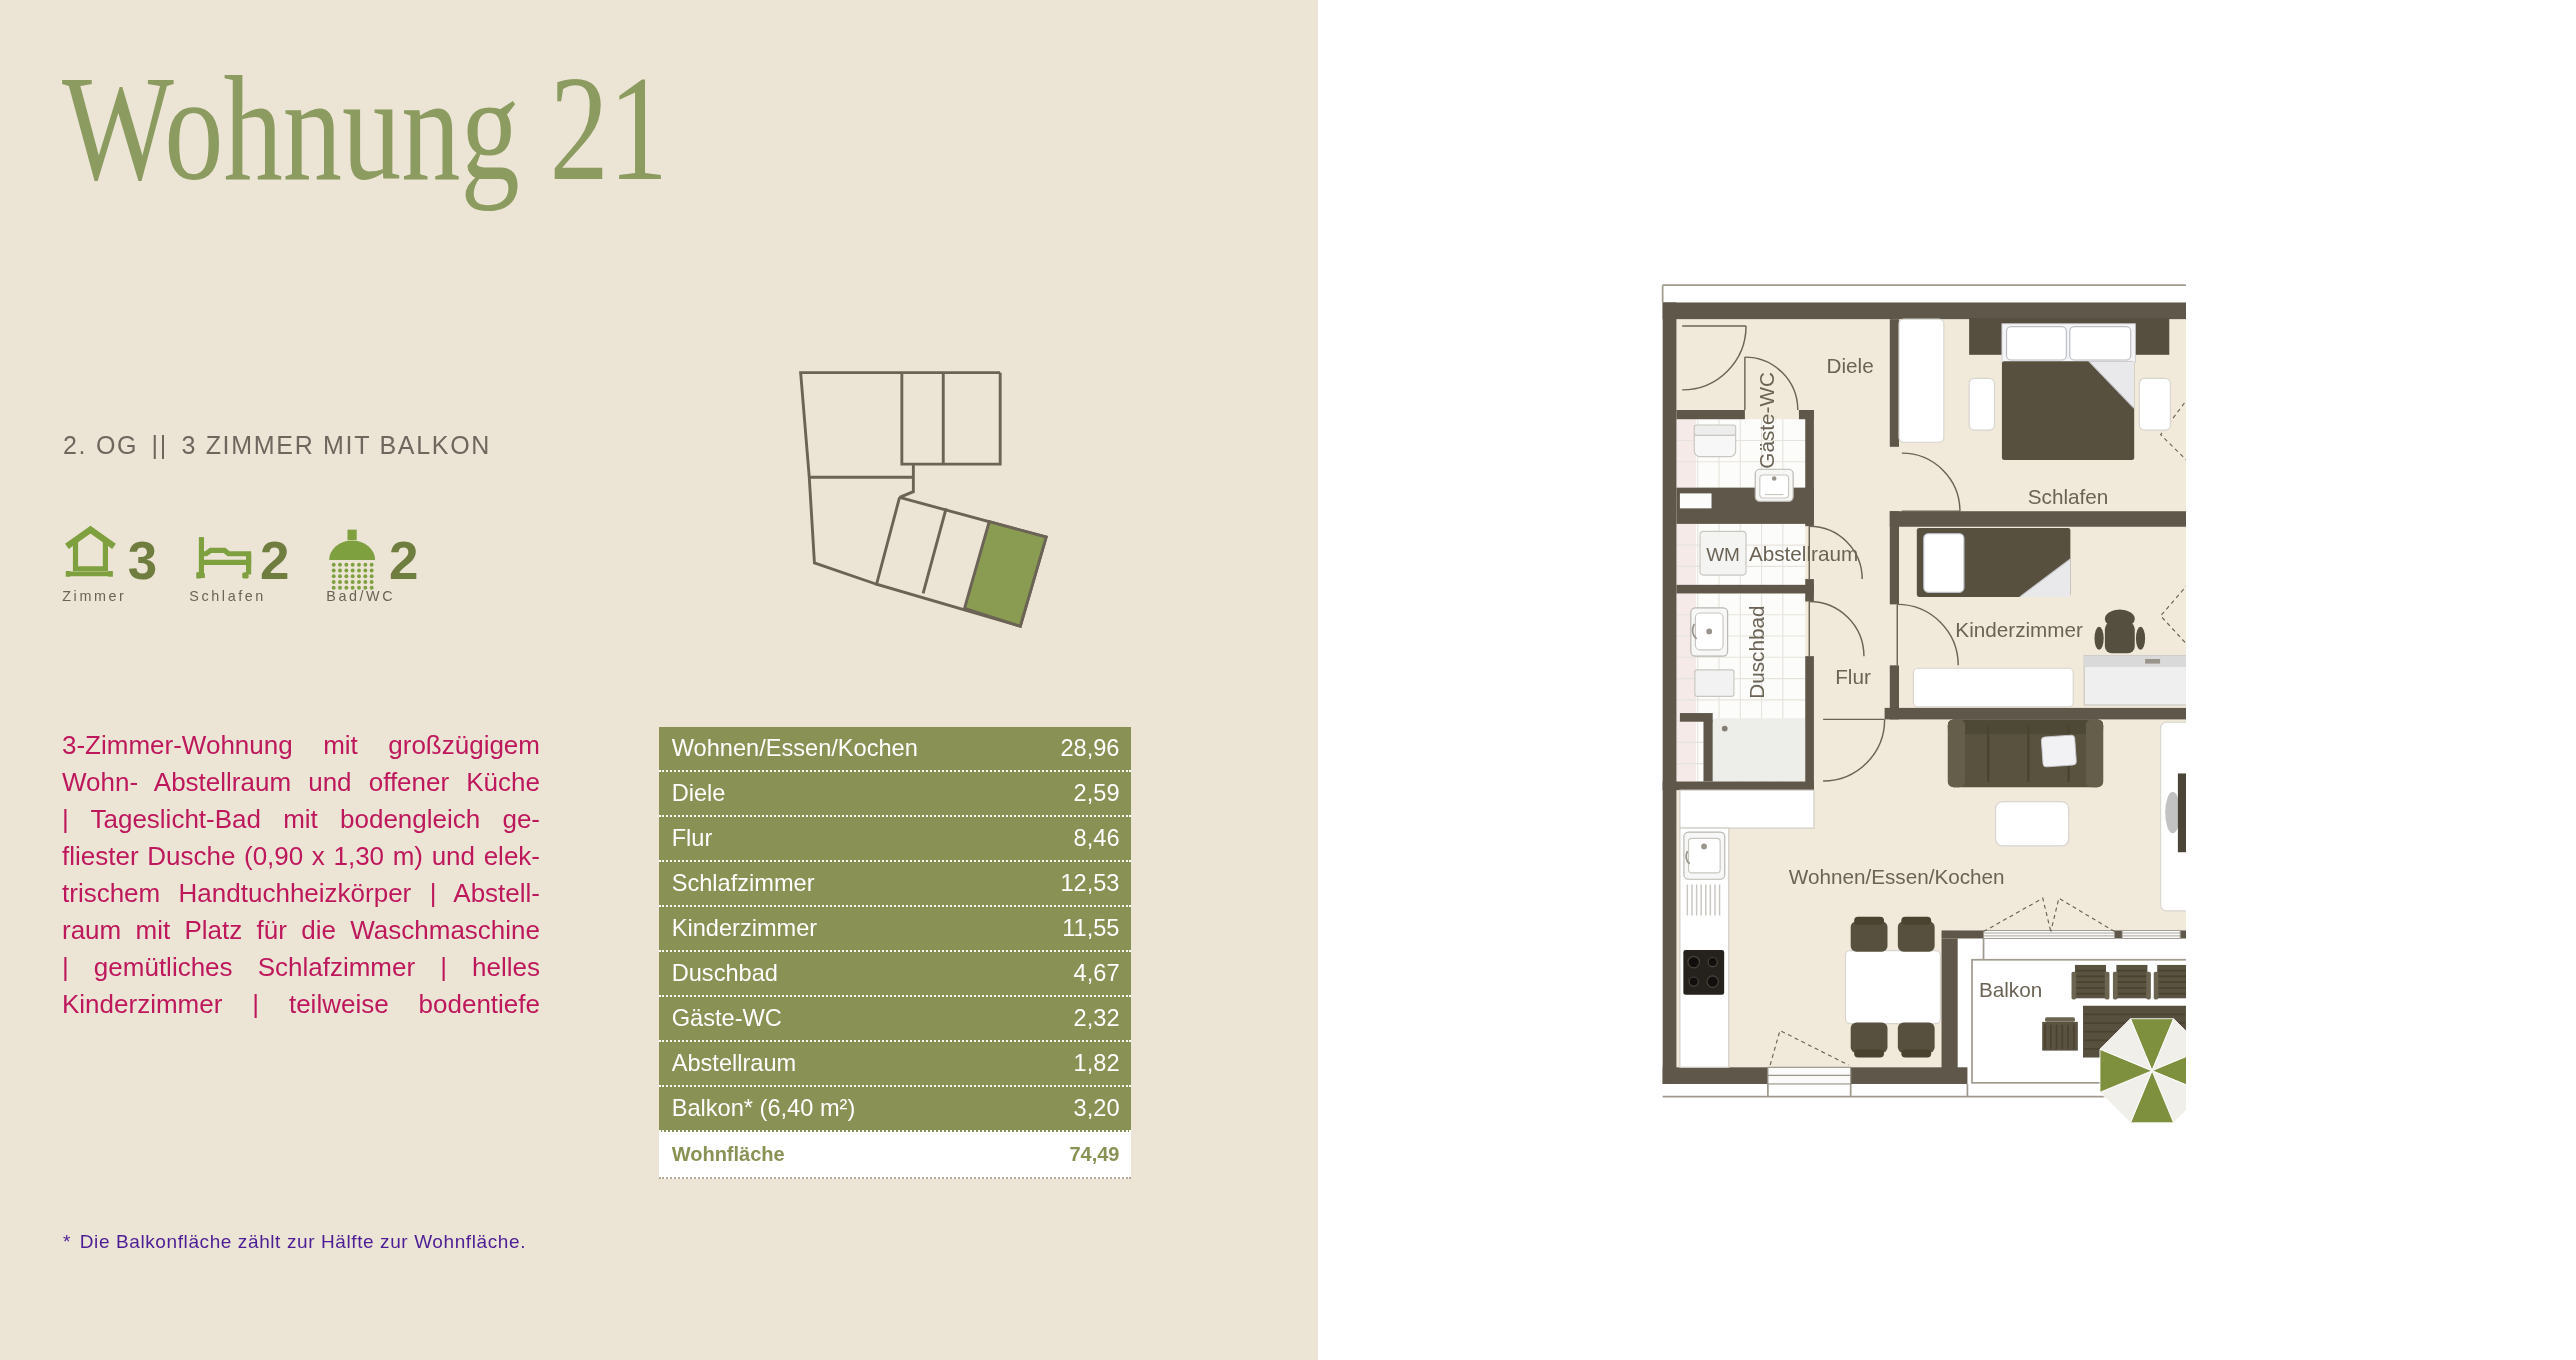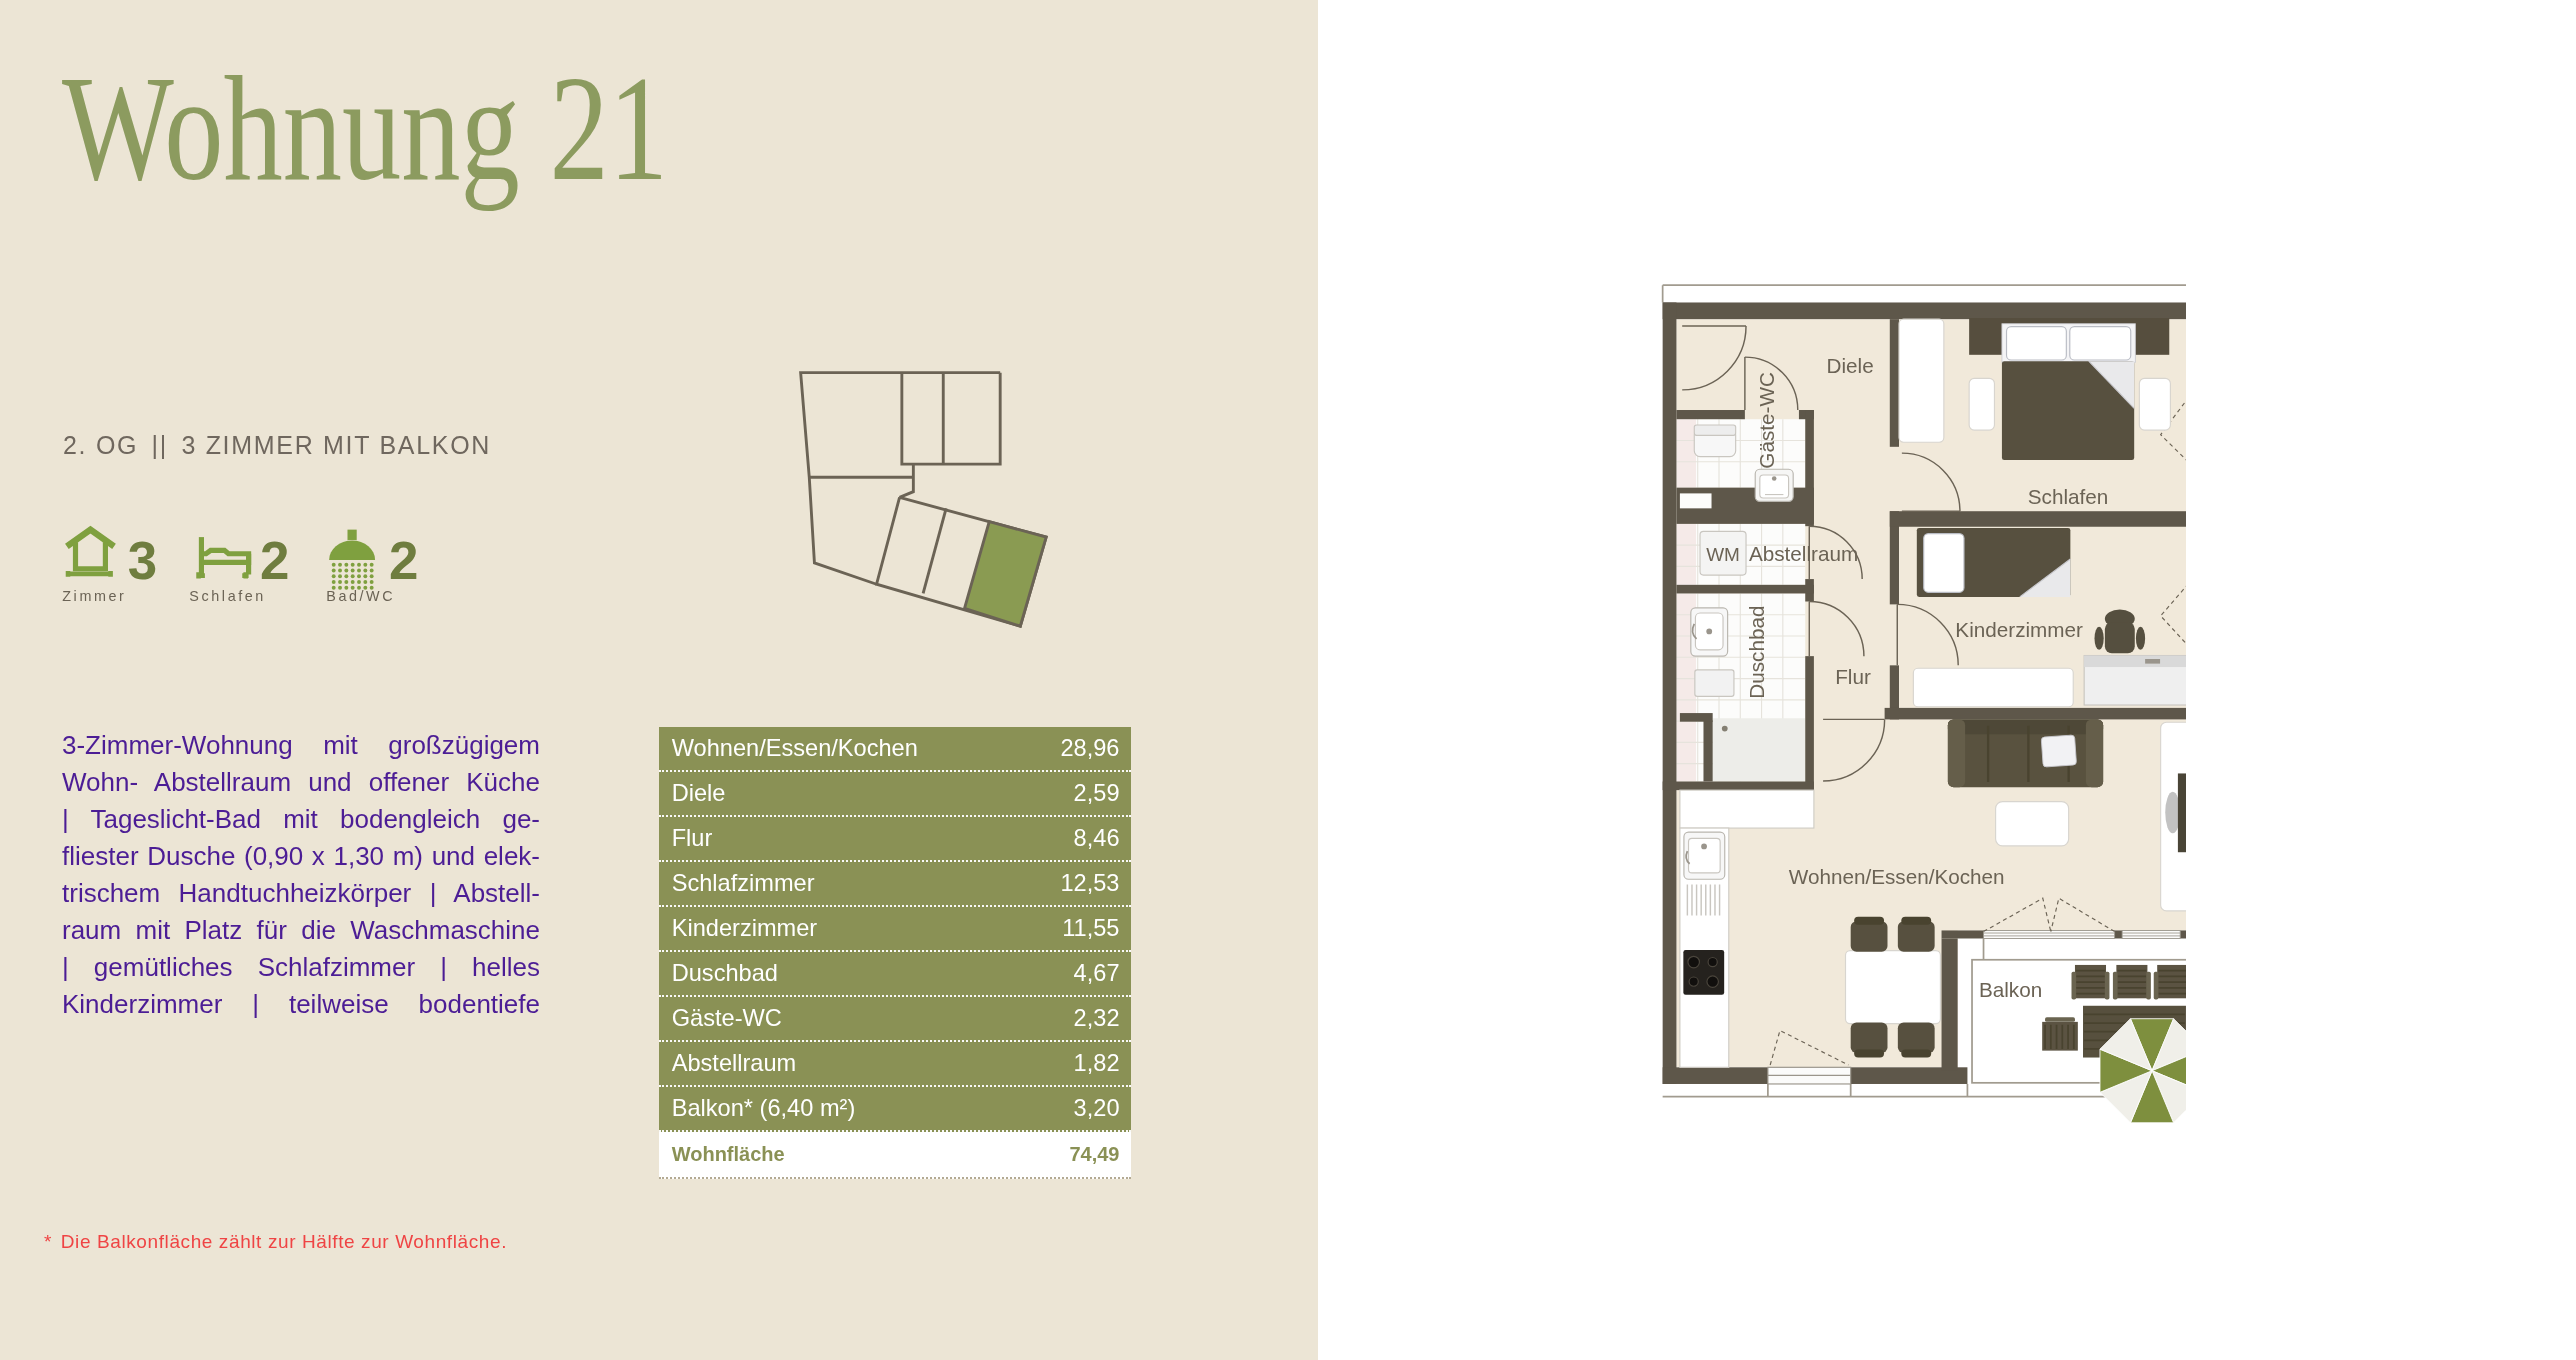--- a/index.html
+++ b/index.html
@@ -1,23 +1,23 @@
 <!DOCTYPE html>
 <html style="font-size:9.2px"><head>
 <meta charset="utf-8">
 <style>
 html,body{margin:0;padding:0;background:#fff}
 #page{position:relative;width:2186px;height:1360px;background:#ffffff;overflow:hidden;font-family:"Liberation Sans",sans-serif}
 .abs{position:absolute}
 #panel{left:0;top:0;width:1318px;height:1360px;background:#ECE5D5}
 #title{left:62px;top:53px;font-family:"Liberation Serif",serif;font-size:150px;line-height:1;color:#8C9B5F;transform:scaleX(0.79);transform-origin:left top;white-space:nowrap;font-weight:400}
 #subtitle{left:63px;top:431px;font-size:25px;color:#6F675E;letter-spacing:1.7px;white-space:nowrap}
-#para{left:62px;top:727px;width:478px;font-size:26px;line-height:37px;color:#4c1d95}
+#para{left:62px;top:727px;width:478px;font-size:26px;line-height:37px;color:#be185d}
 .jl{text-align:justify;text-align-last:justify}
-#foot{left:44px;top:1231px;font-size:19px;color:#ef4444;letter-spacing:0.6px}
+#foot{left:63px;top:1231px;font-size:19px;color:#4c1d95;letter-spacing:0.6px}
 .tbl{left:659px;top:727px;width:472px}
 .trow{box-sizing:border-box;height:45px;background:#8A9155;border-bottom:2.3px dotted rgba(255,255,255,0.95);color:#fff;font-size:23.6px;display:flex;justify-content:space-between;align-items:center;padding:0 11.5px 0 12.7px}
 .trow:last-of-type{background:#fff;color:#8A9155;font-weight:bold;height:47px;border-bottom:2.3px dotted #B3AA93;font-size:20px}
 </style>
 </head>
 <body>
 <div id="page">
 
 <div id="panel" class="abs"></div>
 

